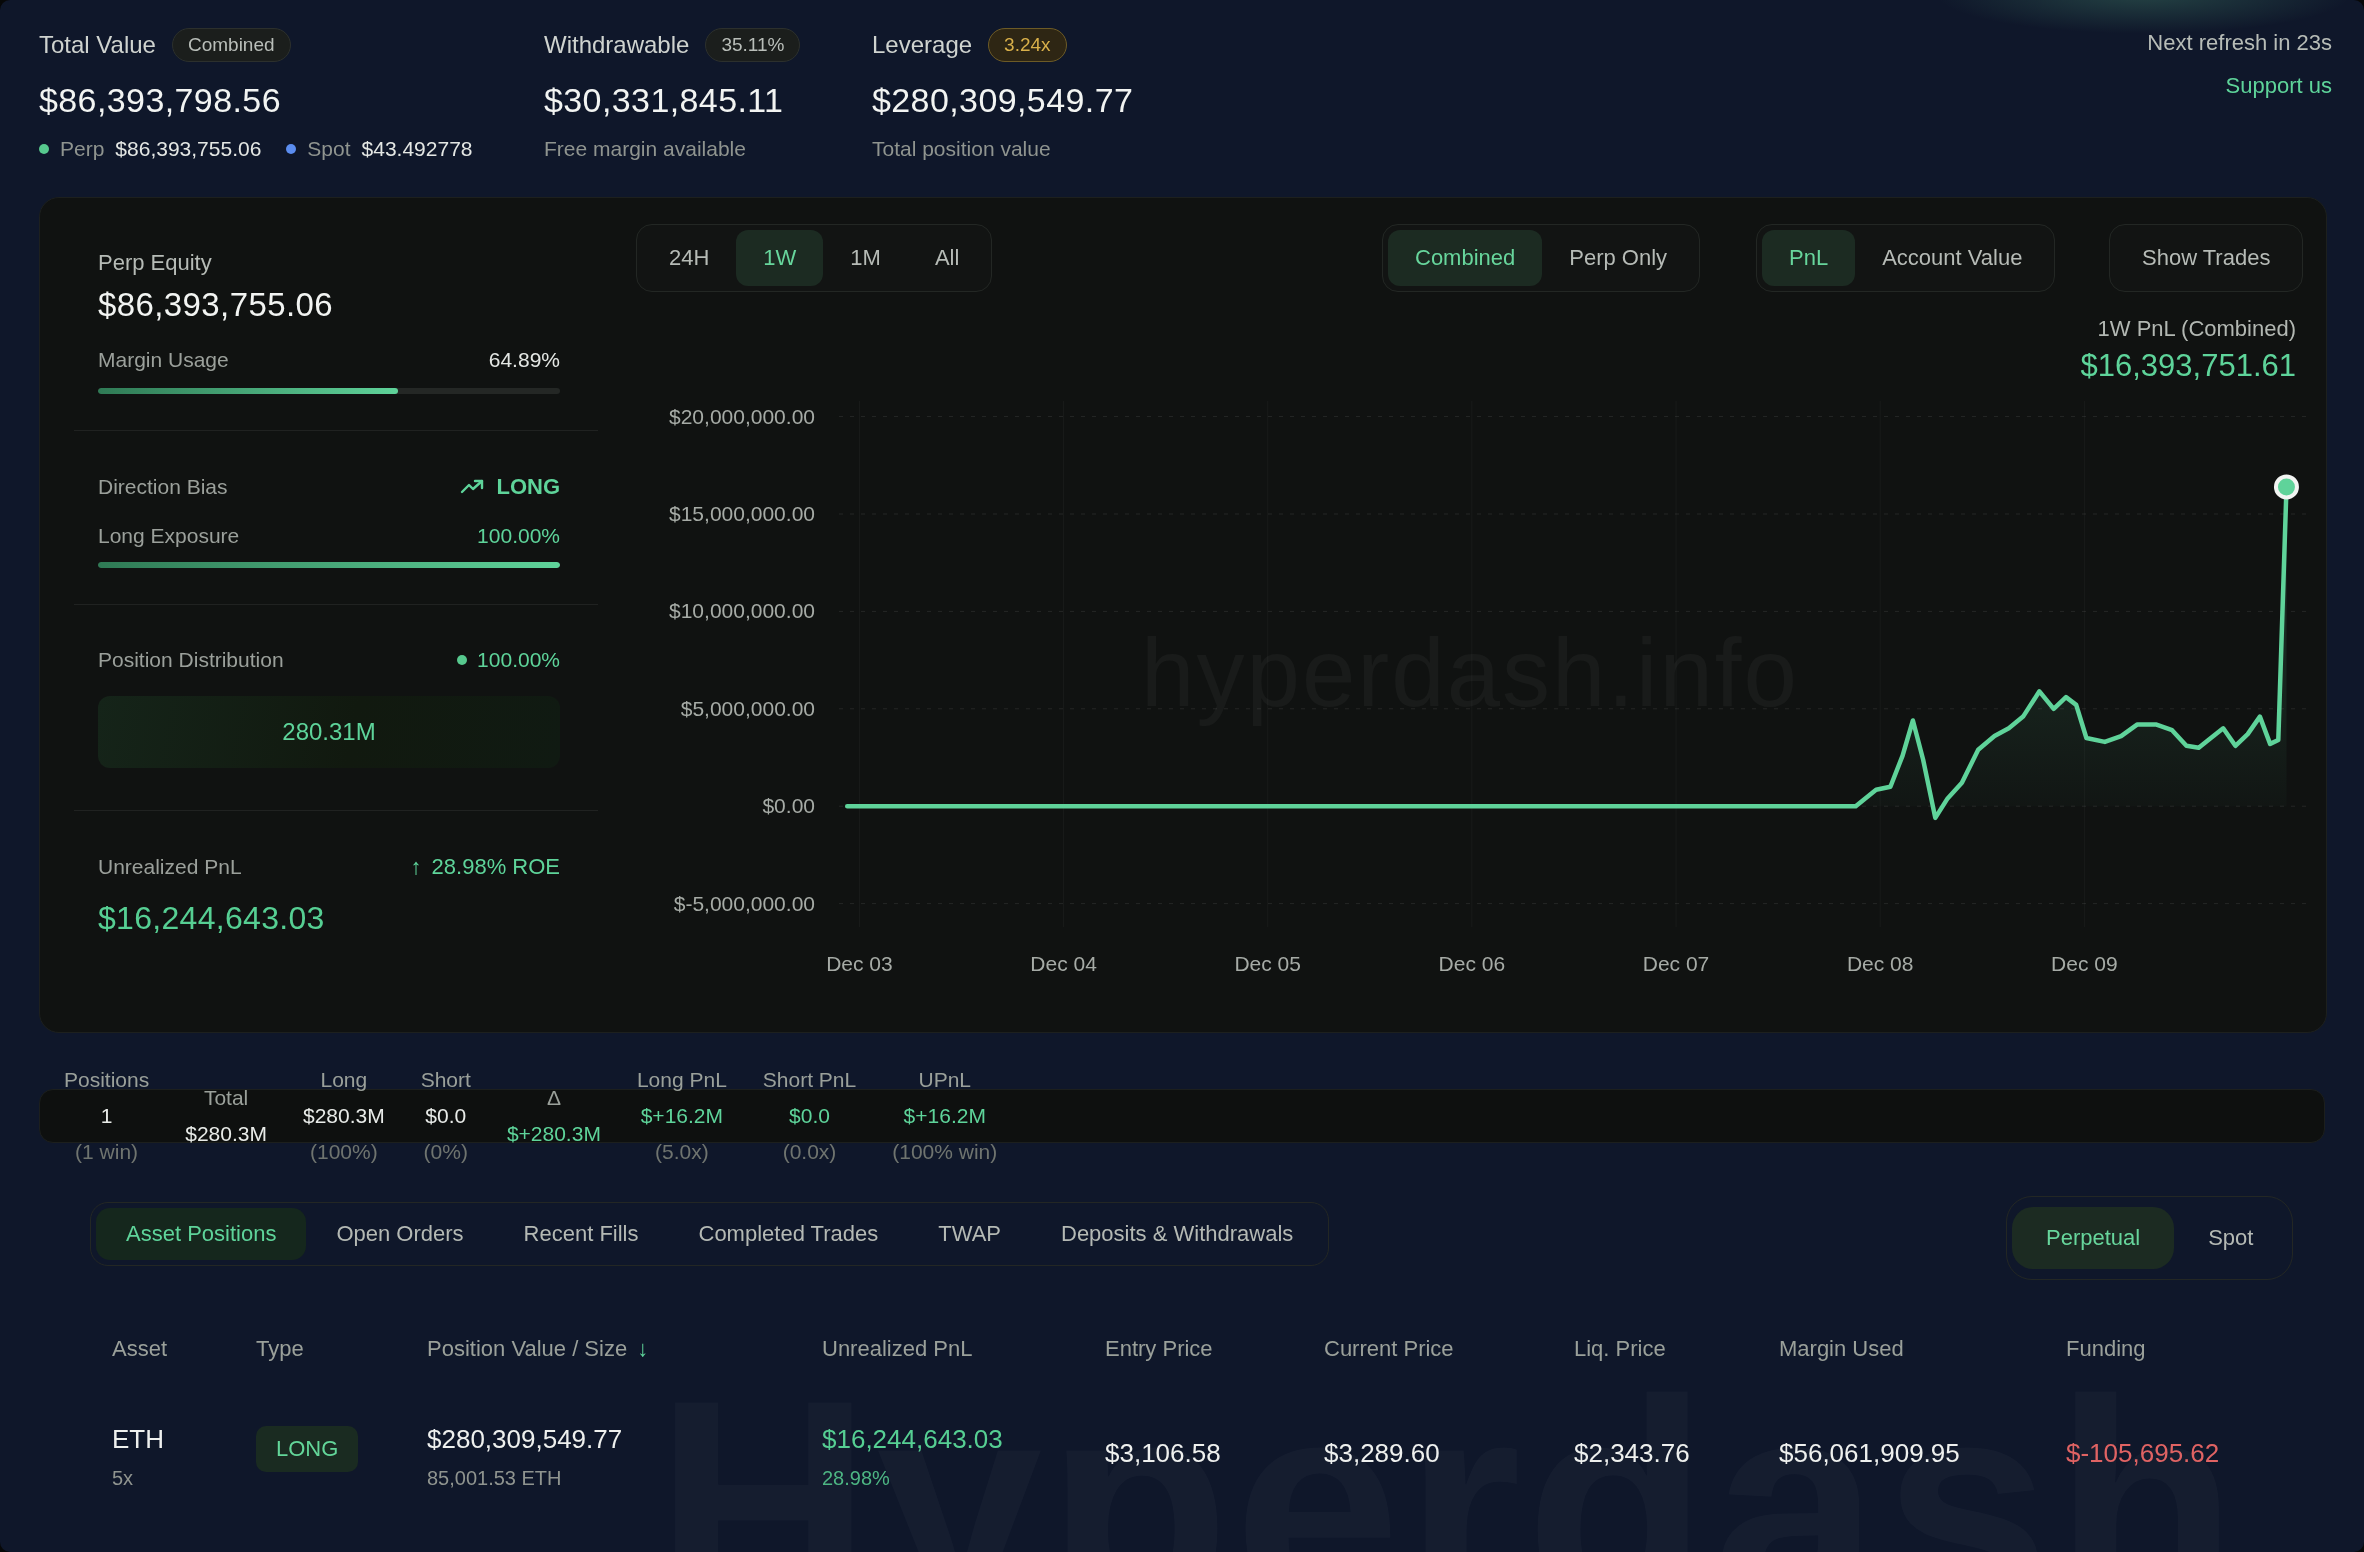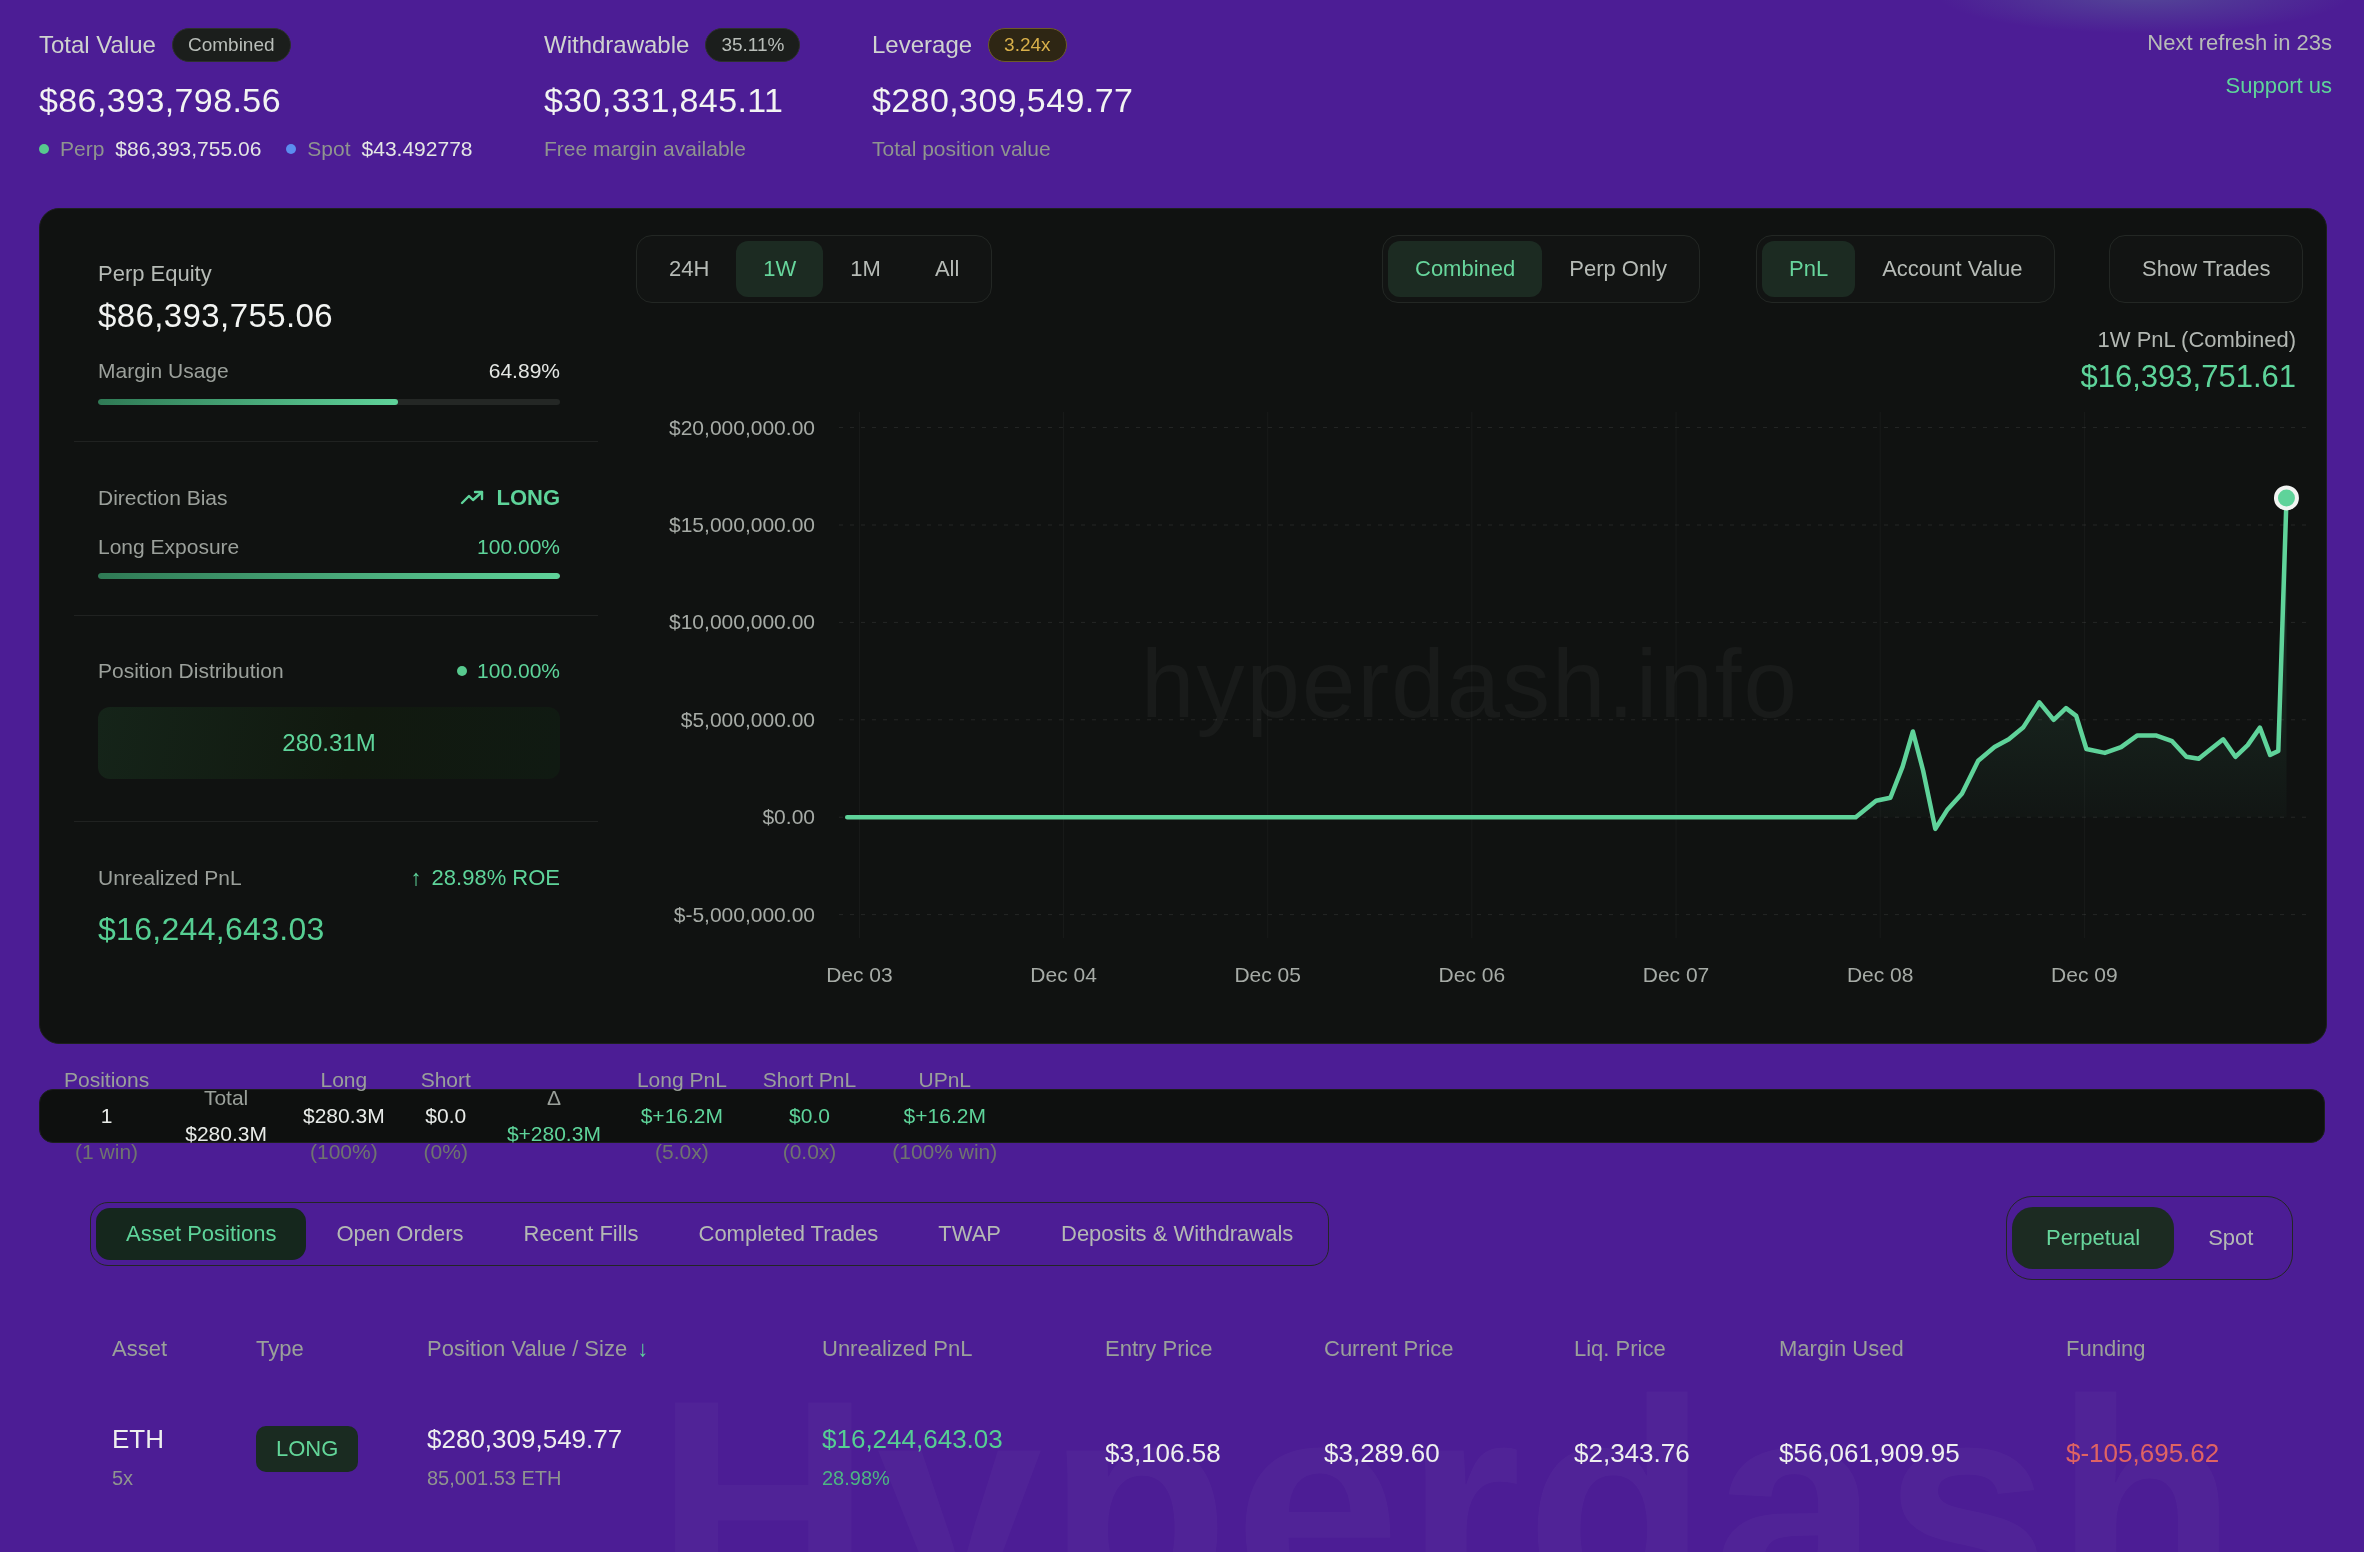--- a/index.html
+++ b/index.html
@@ -1,35 +1,35 @@
 <!DOCTYPE html>
 <html><head>
 <meta charset="utf-8">
 <style>
   html,body{margin:0;padding:0;background:#070808;}
-  .page{position:relative;width:2364px;height:1552px;background:#4c1d95;overflow:hidden;
-        font-family:"Liberation Sans","DejaVu Sans",sans-serif;color:#e6e9e6;}
+  .page{position:relative;width:2364px;height:1552px;background:#0f172a;overflow:hidden;
+        font-family:"Liberation Sans","DejaVu Sans",sans-serif;color:#e6e9e6;border-radius:10px;}
   .glow{position:absolute;right:10px;top:-46px;width:420px;height:80px;
         background:radial-gradient(ellipse at center,rgba(110,220,160,.22),rgba(110,220,160,0) 70%);}
   
   .metric{position:absolute;top:28px;}
   .metric-head{display:flex;align-items:center;gap:16px;font-size:24px;color:#cfd3cf;}
   .pill{font-size:19px;color:#b9beb9;background:#1b1e1c;border:1px solid #2c302d;border-radius:999px;padding:5px 15px;}
   .pill.gold{color:#d9b04a;background:#2e2614;border-color:#6d5b26;}
   .metric-value{margin-top:19px;font-size:34px;font-weight:500;color:#f2f4f2;letter-spacing:.4px;}
   .metric-sub{margin-top:17px;font-size:21px;color:#8f948f;display:flex;align-items:center;gap:11px;}
   .metric-sub .val{color:#e4e7e4;}
   .dot{width:10px;height:10px;border-radius:50%;display:inline-block;}
   .dot.perp{background:#57c98e;}
   .dot.spot{background:#5b8def;}
   .top-right{position:absolute;right:32px;top:30px;text-align:right;}
   .refresh{font-size:22px;color:#b7bcb7;}
   .support{margin-top:17px;font-size:22px;color:#5ed49a;cursor:pointer;}
   
-  .card{position:absolute;left:39px;top:208px;width:2286px;height:834px;background:#101211;
+  .card{position:absolute;left:39px;top:197px;width:2286px;height:834px;background:#101211;
         border:1px solid #1d201e;border-radius:20px;}
   .lp-row{position:absolute;left:58px;width:462px;display:flex;justify-content:space-between;
           align-items:center;font-size:21px;color:#9ba09b;}
   .lp-label{font-size:22px;color:#b6bbb6;}
   .lp-big{position:absolute;left:58px;font-size:33px;font-weight:500;color:#f2f4f2;letter-spacing:.4px;}
   .bar{position:absolute;left:58px;width:462px;height:6px;border-radius:3px;background:#242725;overflow:hidden;}
   .bar .fill{height:100%;border-radius:3px;background:linear-gradient(90deg,#2f7a55,#5fd39a);}
   .divider{position:absolute;left:34px;width:524px;height:1px;background:rgba(255,255,255,.07);}
   .green{color:#5ed49a;}
   .lp-right{display:flex;align-items:center;gap:10px;color:#5ed49a;}

